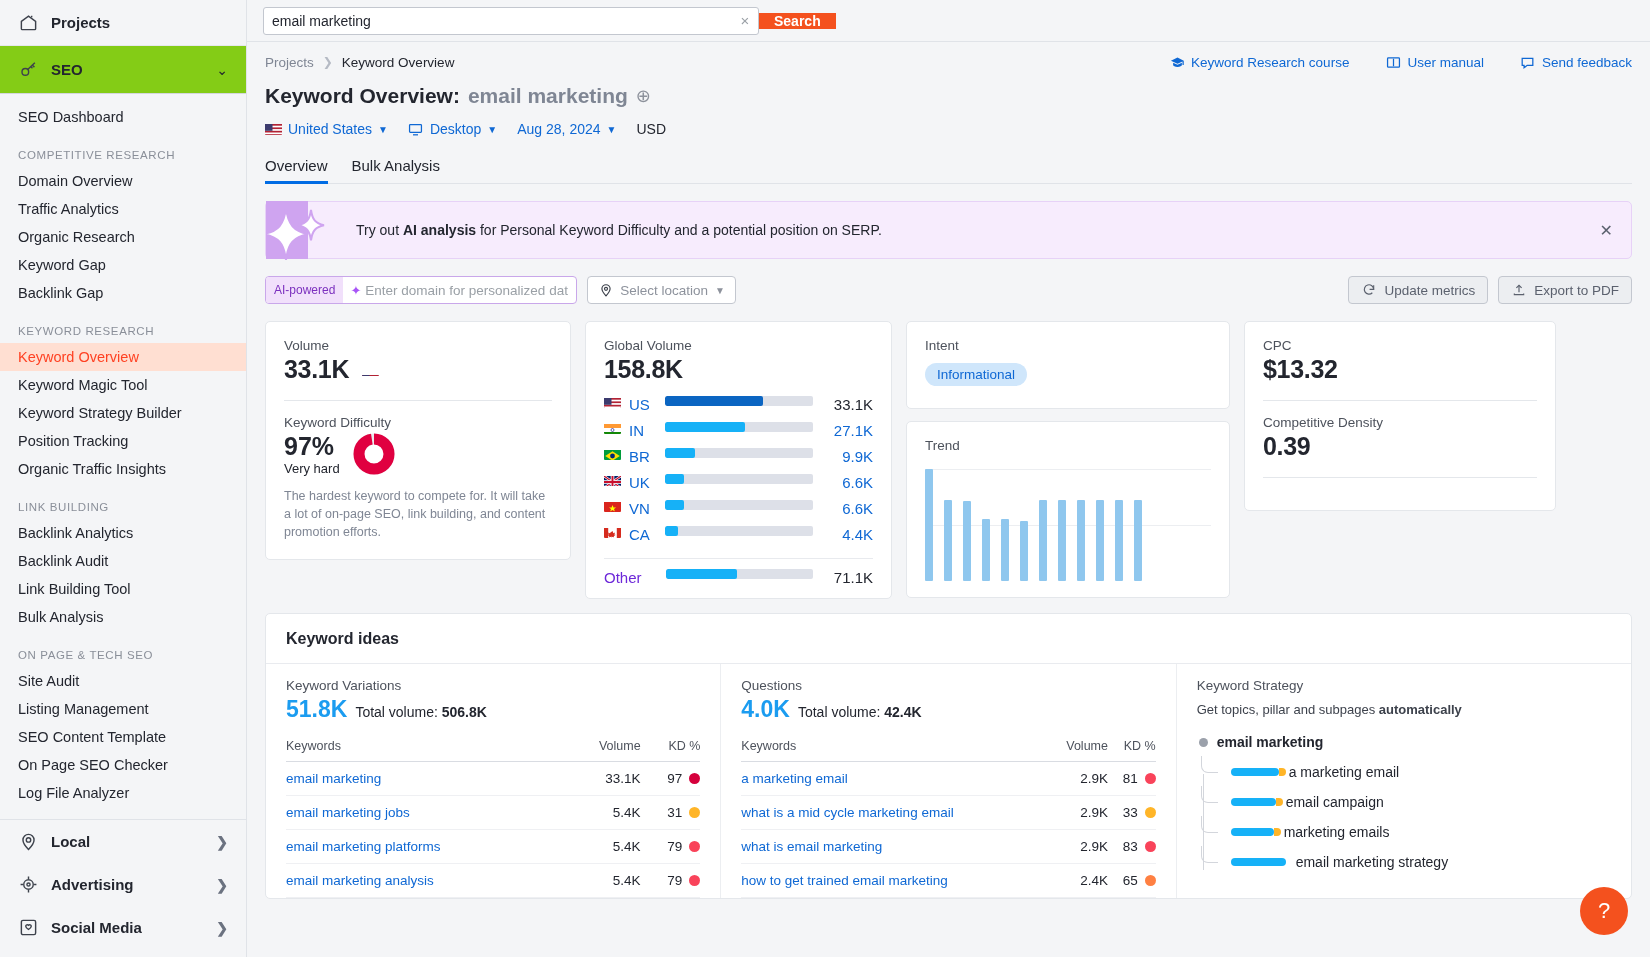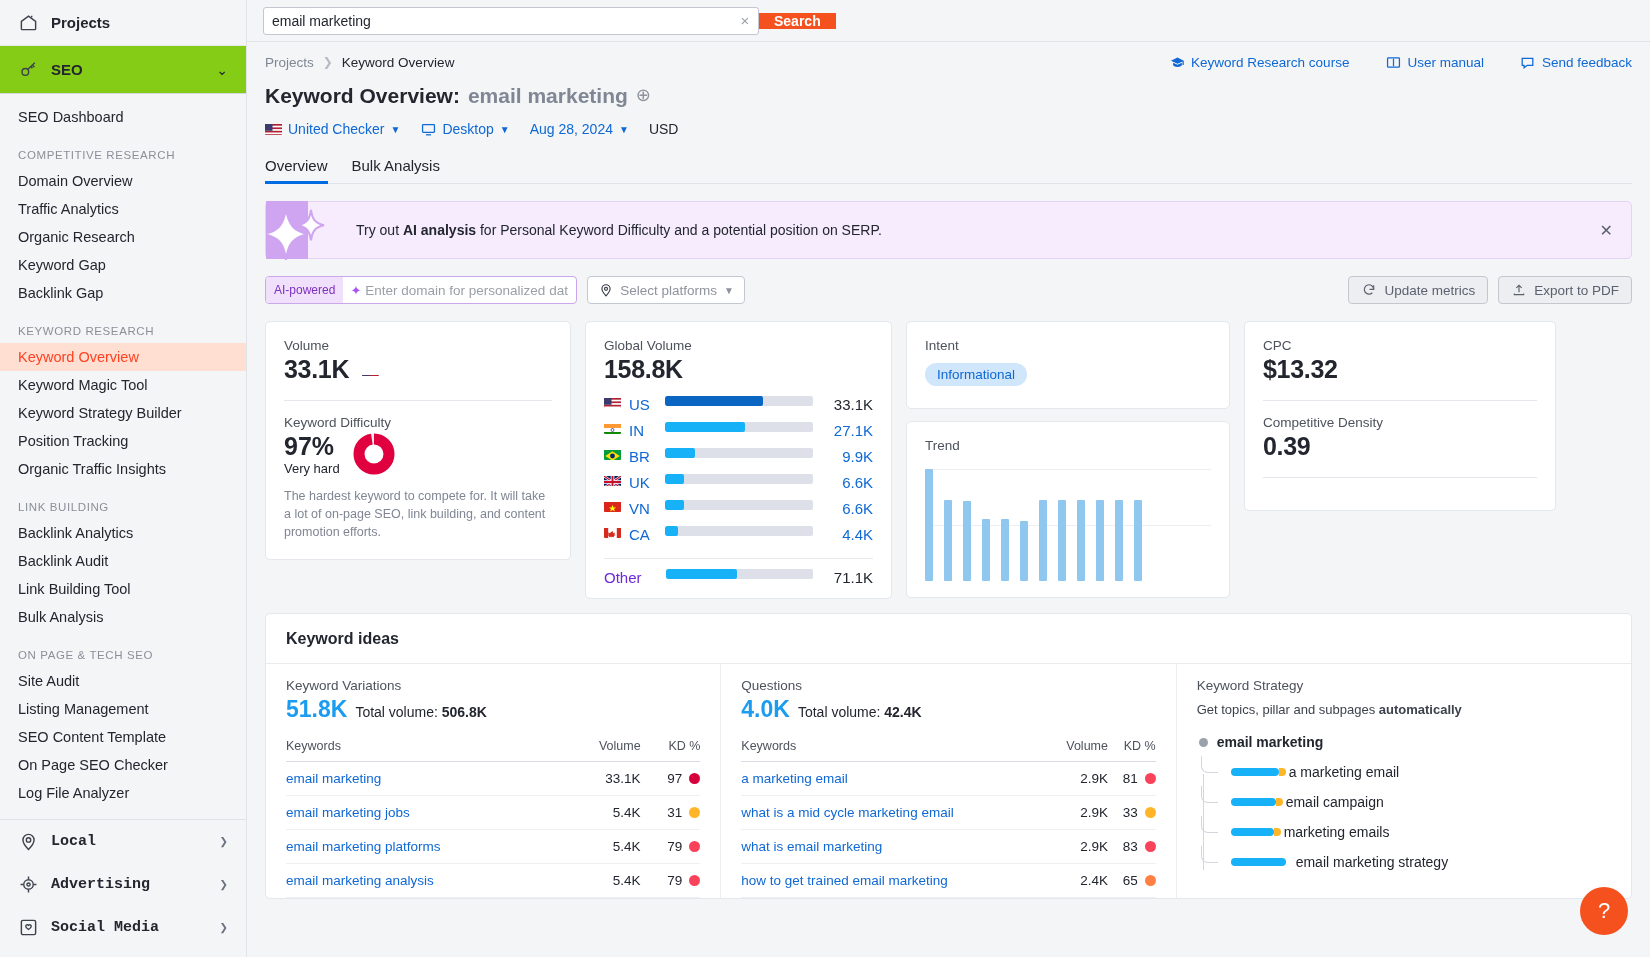--- a/index.html
+++ b/index.html
@@ -46,21 +46,21 @@
     color: #8a8f99; text-transform: uppercase;
     margin-top: 18px; margin-bottom: 6px;
   }
   .sb-item.active {
     background: #ffdfd2; color: #ff4122; font-weight: normal;
   }
   .sb-div { border-top: 1px solid #e0e3e8; margin-top: 12px; }
   .sb-big {
     height: 43px; display: flex; align-items: center;
     gap: 13px; padding: 0 18px;
-    font-weight: bold; font-size: 15px; font-family: Liberation Mono, monospace;
+    font-weight: bold; font-size: 15px;
   }
   .sb-big .chev { margin-left: auto; color: #6b7280; font-size: 14px; }
   .icn { width: 20px; height: 20px; display: inline-flex;
          align-items: center; justify-content: center; flex-shrink: 0; }
 
   
   .main { flex: 1; height: 933px; overflow: hidden;
           display: flex; flex-direction: column; background: #f4f5f7; }
 
   .searchbar {
@@ -91,21 +91,21 @@
 
   .content { flex: 1; overflow: hidden; padding: 0 18px 0 18px; }
 
   .crumbrow { display: flex; align-items: center; height: 40px; }
   .crumb { font-size: 13.5px; color: #7f8694; }
   .crumb.cur { color: #23262f; }
   .crumb-sep { color: #b5bac4; margin: 0 9px; font-size: 12px; }
   .helplinks { margin-left: auto; display: flex; gap: 36px; align-items: center; }
   .hl { display: flex; align-items: center; gap: 6px; color: #0f68d4; font-size: 13.5px; cursor: pointer; }
 
-  .pagetitle { font-size: 21px; font-weight: bold; display: flex; align-items: flex-start; gap: 8px; margin-top: 2px; }
+  .pagetitle { font-size: 21px; font-weight: bold; display: flex; align-items: center; gap: 8px; margin-top: 2px; }
   .pagetitle .kw { color: #7f8694; font-weight: bold; }
 
   .filters { display: flex; align-items: center; gap: 20px; margin-top: 9px; height: 24px; }
   .filt { display: flex; align-items: center; gap: 6px; color: #0f68d4; font-size: 14px; cursor: pointer; }
   .filt .cv { font-size: 10px; }
   .filt.plain { color: #23262f; cursor: default; }
   .flag { width: 17px; height: 12px; display: inline-block; border-radius: 1px; overflow: hidden; position: relative; flex-shrink: 0; }
 
   .tabs { display: flex; gap: 24px; margin-top: 16px; border-bottom: 1px solid #e0e3e8; }
   .tab { font-size: 15px; padding: 0 0 9px 0; color: #23262f; cursor: pointer; position: relative; }
@@ -409,21 +409,21 @@
         <div class="filt">
           <span class="flag">
             <svg width="17" height="12" viewBox="0 0 17 12">
                 <rect width="17" height="12" fill="#b22234"></rect>
                 <rect y="1.7" width="17" height="1.7" fill="#fff"></rect>
                 <rect y="5.1" width="17" height="1.7" fill="#fff"></rect>
                 <rect y="8.5" width="17" height="1.7" fill="#fff"></rect>
                 <rect width="7.5" height="6.8" fill="#3c3b6e"></rect>
               </svg>
           </span>
-          <span>United Checker</span>
+          <span>United States</span>
           <span class="cv">▼</span>
         </div>
         <div class="filt">
           <span class="icn" style="width:16px;height:16px">
             <svg width="15" height="15" viewBox="0 0 24 24" fill="none" stroke="#0f68d4" stroke-width="2">
                 <rect x="2.5" y="4" width="19" height="12.5" rx="1.2"></rect>
                 <path d="M8 20.5h8"></path>
               </svg>
           </span>
           <span>Desktop</span>
@@ -463,21 +463,21 @@
           <span class="spark">✦</span>
           <input type="text" placeholder="Enter domain for personalized data" style="">
         </div>
         <div class="locsel">
           <span class="icn" style="width:15px;height:15px">
             <svg width="14" height="14" viewBox="0 0 24 24" fill="none" stroke="#3d424c" stroke-width="2">
                 <path d="M12 22s7-7.2 7-12a7 7 0 1 0-14 0c0 4.8 7 12 7 12z"></path>
                 <circle cx="12" cy="10" r="2.6"></circle>
               </svg>
           </span>
-          <span>Select platforms</span>
+          <span>Select location</span>
           <span style="font-size:10px">▼</span>
         </div>
         <div class="rbtns">
           <div class="gbtn">
             <span class="icn" style="width:15px;height:15px">
               <svg width="14" height="14" viewBox="0 0 24 24" fill="none" stroke="#5b616e" stroke-width="2">
                   <path d="M20 11a8 8 0 1 0-2.3 5.7"></path>
                   <path d="M20 4v7h-7"></path>
                 </svg>
             </span>

